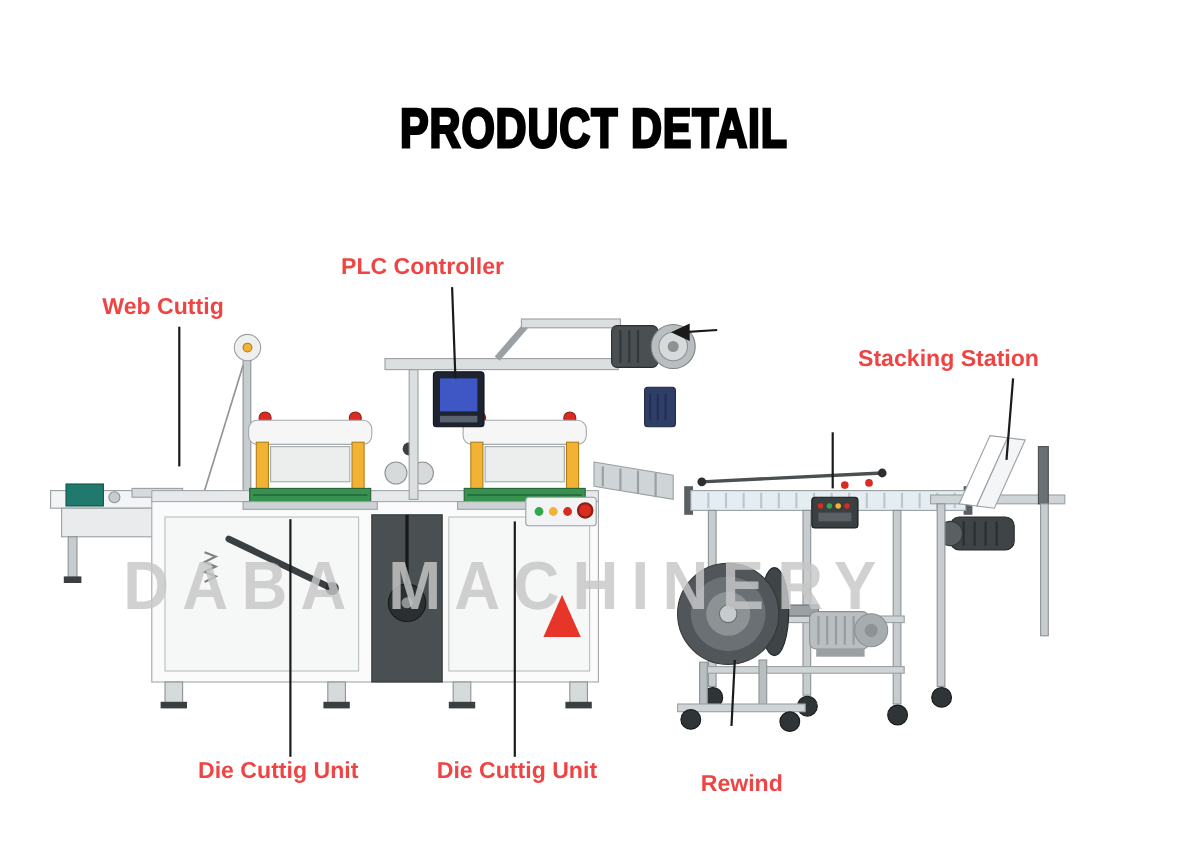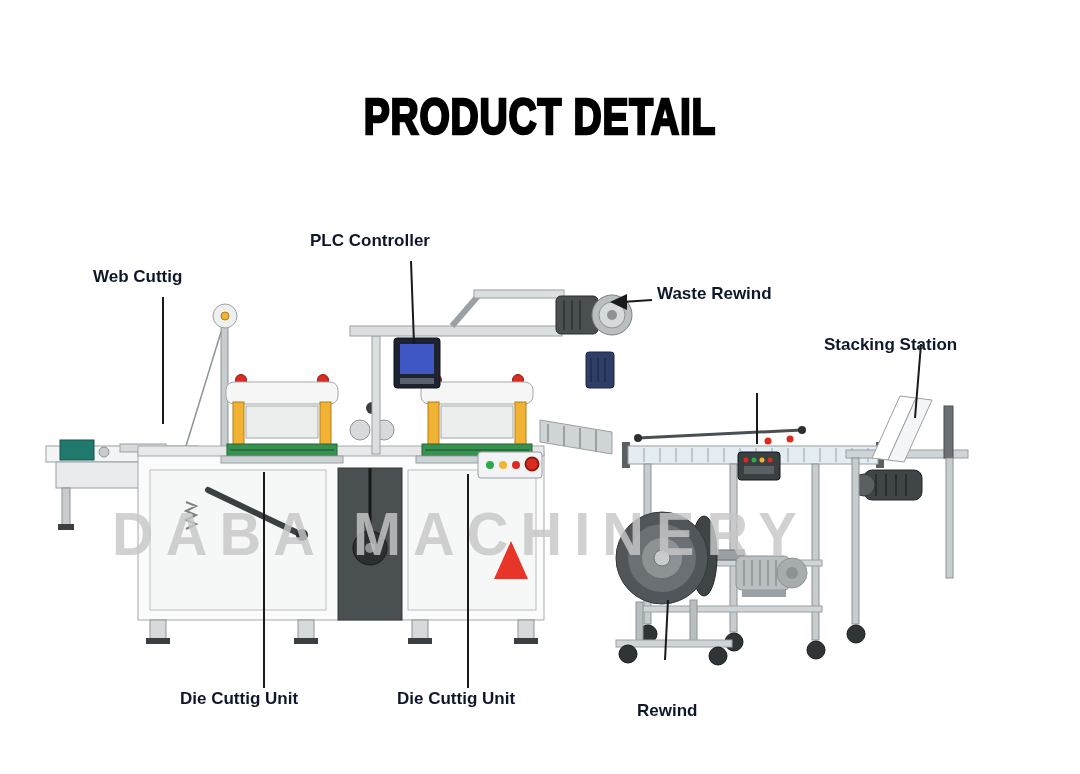--- a/index.html
+++ b/index.html
@@ -43,28 +43,28 @@
     font-size: 62px; font-weight: 800;
     color: #c7c7c7; opacity: 0.82;
     letter-spacing: 13px; white-space: nowrap;
     transform: scaleX(0.93); transform-origin: left;
     z-index: 3;
   }
   svg.lines { position: absolute; inset: 0; z-index: 4; }
 
   .label {
     position: absolute;
-    font-size: 17px; font-weight: 700;
-    color: #0f172a; white-space: nowrap;
+    font-size: 21px; font-weight: 700;
+    color: #ef4444; white-space: nowrap;
     z-index: 5;
   }
   .lbl-web-guide       { left: 93px;  top: 267px; }
   .lbl-plc             { left: 310px; top: 231px; }
   .lbl-waste-rewind    { left: 657px; top: 284px; }
-  .lbl-stacking        { left: 824px; top: 315px; margin-top: 20px; }
+  .lbl-stacking        { left: 780px; top: 315px; }
   .lbl-conveyor        { left: 688px; top: 365px; }
   .lbl-rewind          { left: 637px; top: 701px; }
   .lbl-die-left        { left: 180px; top: 689px; }
   .lbl-die-right       { left: 397px; top: 689px; }
 </style>
 </head>
 <body>
 
 <div class="canvas">
 
@@ -289,19 +289,18 @@
       <line x1="757" y1="393" x2="757" y2="444"></line>
       <line x1="665" y1="660" x2="668" y2="600"></line>
       <line x1="264" y1="688" x2="264" y2="472"></line>
       <line x1="468" y1="688" x2="468" y2="474"></line>
     </g>
     <polygon points="610,302 627,294 627,310" fill="#1a1a1a"></polygon>
   </svg>
 
   <div class="label lbl-web-guide">Web Cuttig</div>
   <div class="label lbl-plc">PLC Controller</div>
-  <div class="label lbl-waste-rewind">Waste Rewind</div>
   <div class="label lbl-stacking">Stacking Station</div>
   <div class="label lbl-rewind">Rewind</div>
   <div class="label lbl-die-left">Die Cuttig Unit</div>
   <div class="label lbl-die-right">Die Cuttig Unit</div>
 
 </div>
 
 </body></html>

